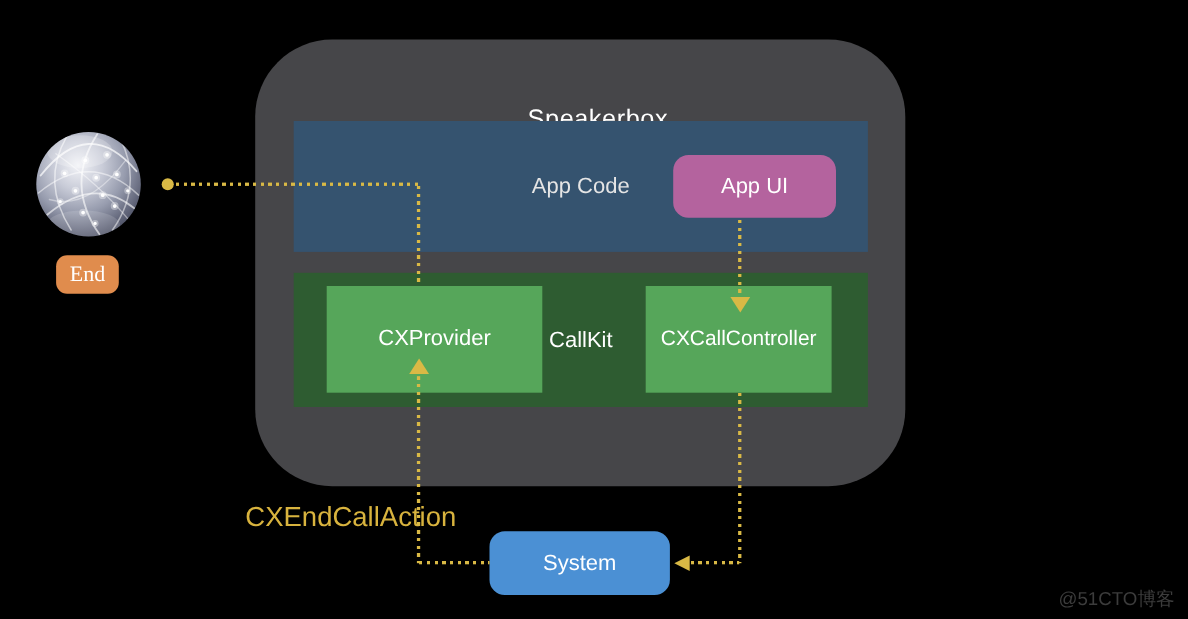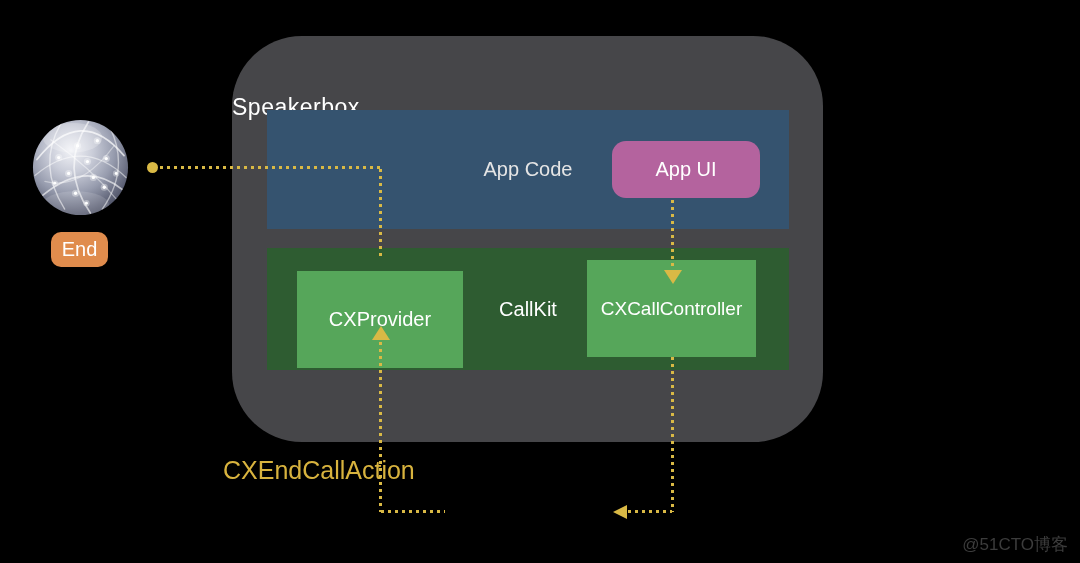--- a/index.html
+++ b/index.html
@@ -16,21 +16,22 @@
   .flex-center { display: flex; align-items: center; justify-content: center; }
 
   
   .speakerbox {
     left: 232px; top: 36px;
     width: 591px; height: 406px;
     background: #464649;
     border-radius: 70px;
   }
   .sb-title {
-    left: 0; top: 58px; width: 100%;
+    left: 16px; top: 58px; width: 100%;
+    text-align: center;
     color: #ffffff;
     font-size: 23px;
     letter-spacing: 0.5px;
   }
 
   
   .app-code {
     left: 35px; top: 74px;
     width: 522px; height: 119px;
     background: #35536F;
@@ -55,31 +56,31 @@
   }
   .callkit-label {
     position: absolute; inset: 0;
     color: #ffffff; font-size: 20px;
   }
   .cx-box {
     background: #56A65A;
     color: #ffffff;
     height: 97px; top: 12px;
   }
-  .cx-provider { left: 30px; width: 166px; font-size: 20px; margin-top: 11px; }
+  .cx-provider { left: 30px; width: 196px; font-size: 20px; }
   .cx-controller { left: 320px; width: 169px; font-size: 19px; }
 
   
   .globe { left: 31px; top: 118px; width: 99px; height: 99px; }
   .end-badge {
     left: 51px; top: 232px;
     width: 57px; height: 35px;
     background: #E08C4D;
     border-radius: 10px;
-    color: #ffffff; font-size: 20px;
+    color: #ffffff; font-size: 20px; font-family: Liberation Serif, serif;
   }
 
   
   .system {
     left: 445px; top: 483px;
     width: 164px; height: 58px;
     background: #4B90D4;
     border-radius: 14px;
     color: #ffffff; font-size: 20px;
   }
@@ -226,20 +227,23 @@
             <circle cx="24" cy="66" r="1.5"></circle>
         </g>
       </g>
     </svg>
   </div>
 
   <div class="abs end-badge flex-center">
     <span>End</span>
   </div>
 
+  <div class="abs system flex-center">
+    <span>System</span>
+  </div>
 
   <div class="abs flow-label flow-label-left">CXEndCallAction</div>
 
   <div class="abs dot-start"></div>
   <div class="abs dots-h line-globe-h"></div>
   <div class="abs dots-v line-globe-v"></div>
 
   <div class="abs dots-v line-appui-v"></div>
   <div class="abs arrow arrow-down"></div>
 

